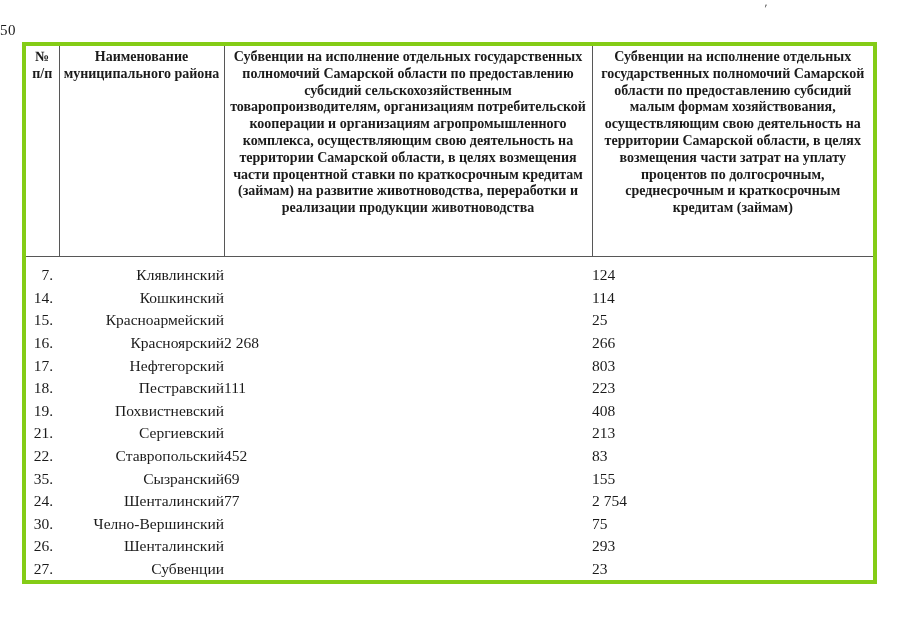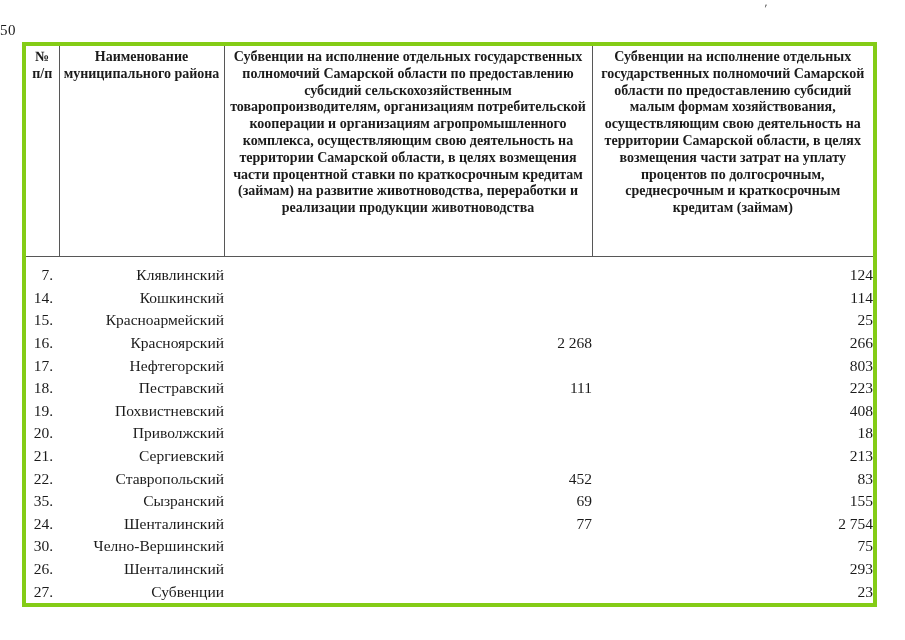--- a/index.html
+++ b/index.html
@@ -57,21 +57,21 @@
     font-size: 15.5px;
     line-height: 18px;
     height: 22.6px;
     padding: 0;
     vertical-align: middle;
     overflow: hidden;
   }
   table.subv tbody tr.first td { padding-top: 7px; }
   td.c-num  { text-align: right; padding-right: 6px !important; }
   td.c-name { text-align: right;  padding-left: 8px !important; }
-  td.c-val  { text-align: right; }
+  td.c-val  { text-align: left; }
 </style>
 </head>
 <body>
 
 <div class="page">
 
   <div class="page-number">50</div>
   <div class="scan-artifact">′</div>
 
   <table class="subv">
@@ -126,26 +126,20 @@
         <td class="c-val">111</td>
         <td class="c-val">223</td>
       </tr>
       <tr>
         <td class="c-num">19.</td>
         <td class="c-name">Похвистневский</td>
         <td class="c-val"></td>
         <td class="c-val">408</td>
       </tr>
       <tr>
-        <td class="c-num">20.</td>
-        <td class="c-name">Приволжский</td>
-        <td class="c-val"></td>
-        <td class="c-val">18</td>
-      </tr>
-      <tr>
         <td class="c-num">21.</td>
         <td class="c-name">Сергиевский</td>
         <td class="c-val"></td>
         <td class="c-val">213</td>
       </tr>
       <tr>
         <td class="c-num">22.</td>
         <td class="c-name">Ставропольский</td>
         <td class="c-val">452</td>
         <td class="c-val">83</td>

